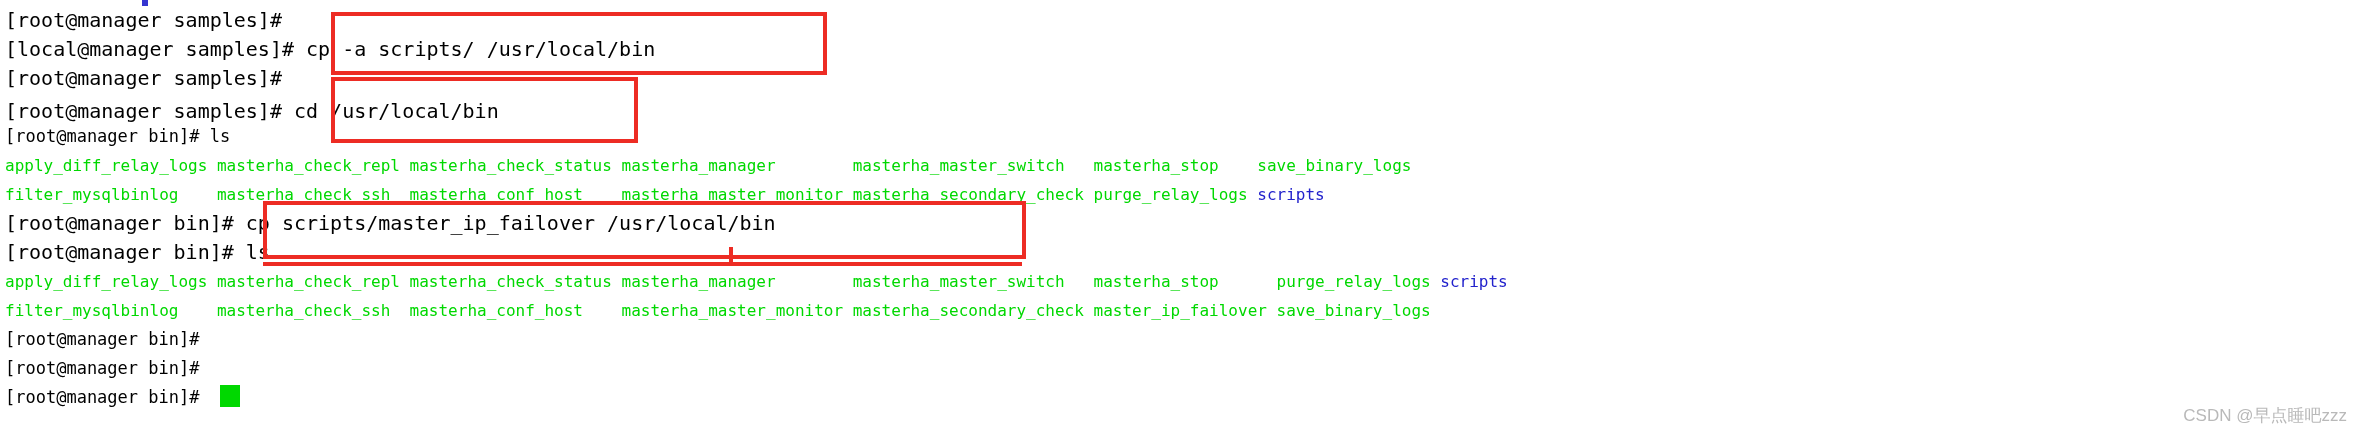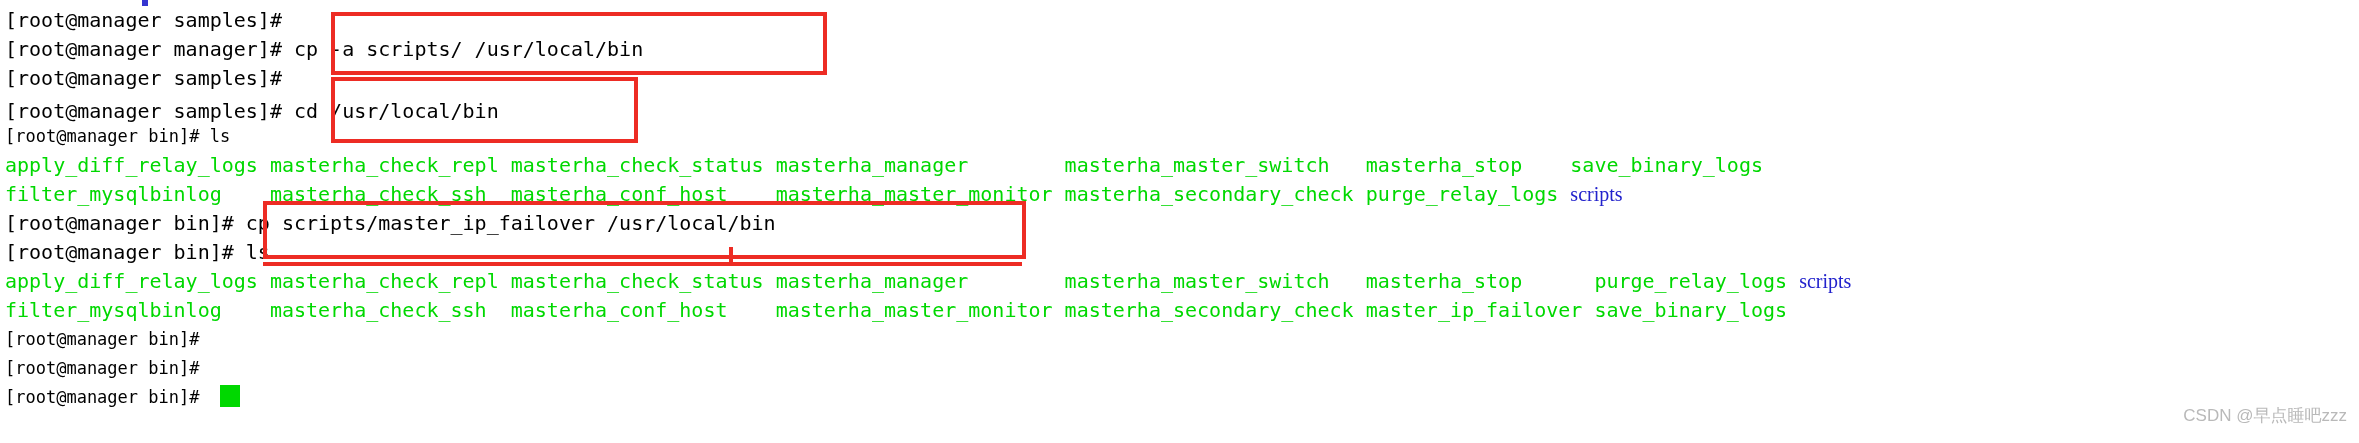--- a/index.html
+++ b/index.html
@@ -10,23 +10,23 @@
     overflow:hidden;
   }
   .line{
     position:absolute;left:5px;
     white-space:pre;
     font-family:"DejaVu Sans Mono","Liberation Mono",monospace;
     color:#000;
   }
   .lg{font-size:20px;line-height:29px;}
   .sm{font-size:17px;line-height:29px;}
-  .xs{font-size:20px;line-height:29px;text-align:center;}
+  .xs{font-size:16px;line-height:29px;text-align:center;}
   .seg-green{color:var(--file-green,#00d800);}
-  .seg-blue{color:var(--dir-blue,#2222cc);font-family:Liberation Serif, serif;}
+  .seg-blue{color:var(--dir-blue,#2222cc);}
   .cursor{
     display:inline-block;width:20px;height:22px;
     background:var(--file-green,#00d800);
     vertical-align:text-bottom;margin-left:10px;
   }
   .abox{
     position:absolute;box-sizing:border-box;
     border:4px solid var(--annotation-red,#ed2c24);
     background:transparent;
   }
@@ -42,21 +42,21 @@
     font-family:"Liberation Sans","DejaVu Sans",sans-serif;
     font-size:17px;color:var(--watermark-gray,#b9b9b9);
   }
 </style>
 </head>
 <body>
 
 <div class="screen">
   <div id="lines">
       <div class="line lg" style="top: 6px;"><span>[root@manager samples]#</span></div>
-      <div class="line lg" style="top: 35px;"><span>[root@manager manager]# cp -a scripts/ /usr/local/bin</span></div>
+      <div class="line lg" style="top: 35px;"><span>[local@manager samples]# cp -a scripts/ /usr/local/bin</span></div>
       <div class="line lg" style="top: 64px;"><span>[root@manager samples]#</span></div>
       <div class="line lg" style="top: 97px;"><span>[root@manager samples]# cd /usr/local/bin</span></div>
       <div class="line sm" style="top: 122px;"><span>[root@manager bin]# ls</span></div>
       <div class="line xs" style="top: 151px;"><span class="seg-green">apply_diff_relay_logs masterha_check_repl masterha_check_status masterha_manager        masterha_master_switch   masterha_stop    save_binary_logs</span></div>
       <div class="line xs" style="top: 180px;"><span class="seg-green">filter_mysqlbinlog    masterha_check_ssh  masterha_conf_host    masterha_master_monitor masterha_secondary_check purge_relay_logs </span><span class="seg-blue">scripts</span></div>
       <div class="line lg" style="top: 209px; text-align: center;"><span>[root@manager bin]# cp scripts/master_ip_failover /usr/local/bin</span></div>
       <div class="line lg" style="top: 238px;"><span>[root@manager bin]# ls</span></div>
       <div class="line xs" style="top: 267px;"><span class="seg-green">apply_diff_relay_logs masterha_check_repl masterha_check_status masterha_manager        masterha_master_switch   masterha_stop      purge_relay_logs </span><span class="seg-blue">scripts</span></div>
       <div class="line xs" style="top: 296px;"><span class="seg-green">filter_mysqlbinlog    masterha_check_ssh  masterha_conf_host    masterha_master_monitor masterha_secondary_check master_ip_failover save_binary_logs</span></div>
       <div class="line sm" style="top: 325px;"><span>[root@manager bin]#</span></div>

